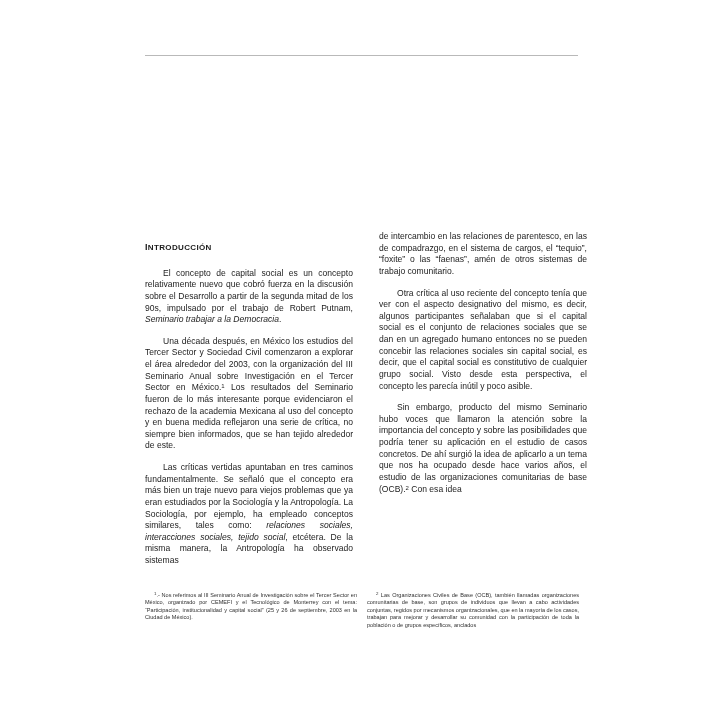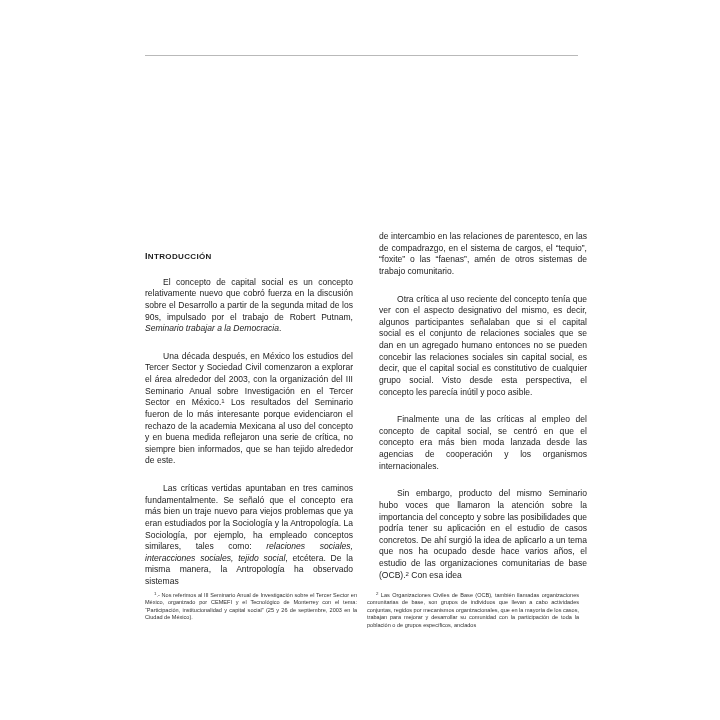--- a/index.html
+++ b/index.html
@@ -48,39 +48,39 @@
     top: 0;
     width: 208px;
   }
   .col-left  { left: 0; }
   .col-right { left: 234px; }
 
   .heading {
     font-size: 11.4px;
     letter-spacing: 0.35px;
     color: #1b1b1b;
-    margin: 17px 0 14px 0;
+    margin: 8px 0 14px 0;
     font-variant: small-caps;
     text-transform: lowercase;
     line-height: 1.1;
   }
   .heading::first-letter {
     font-size: 13.4px;
   }
 
   p.body {
     margin: 0;
     font-size: 8.55px;
     line-height: 11.62px;
     text-align: justify;
     text-justify: inter-word;
     color: #1c1c1c;
     hyphens: manual;
   }
-  p.body + p.body { margin-top: 16px; }
+  p.body + p.body { margin-top: 10px; }
   p.body.indent { text-indent: 18px; }
 
   i, em { font-style: italic; }
 
   .sup {
     font-size: 6px;
     vertical-align: 0.38em;
     line-height: 0;
   }
 
@@ -131,21 +131,20 @@
 
       <p class="body indent"><span>Las críticas vertidas apuntaban en tres caminos fundamentalmente. Se señaló que el concepto era más bien un traje nuevo para viejos problemas que ya eran estudiados por la Sociología y la Antropología. La Sociología, por ejemplo, ha empleado conceptos similares, tales como: </span><i>relaciones sociales, interacciones sociales, tejido social</i><span>, etcétera. De la misma manera, la Antropología ha observado sistemas</span></p>
     </div>
 
     <div class="col col-right">
 
       <p class="body"><span>de intercambio en las relaciones de parentesco, en las de compadrazgo, en el sistema de cargos, el “tequio”, “foxite” o las “faenas”, amén de otros sistemas de trabajo comunitario.</span></p>
 
       <p class="body indent"><span>Otra crítica al uso reciente del concepto tenía que ver con el aspecto designativo del mismo, es decir, algunos participantes señalaban que si el capital social es el conjunto de relaciones sociales que se dan en un agregado humano entonces no se pueden concebir las relaciones sociales sin capital social, es decir, que el capital social es constitutivo de cualquier grupo social. Visto desde esta perspectiva, el concepto les parecía inútil y poco asible.</span></p>
 
-      <p class="body indent"><span>Finalmente una de las críticas al empleo del concepto de capital social, se centró en que el concepto era más bien moda lanzada desde las agencias de cooperación y los organismos internacionales.</span></p>
 
       <p class="body indent"><span>Sin embargo, producto del mismo Seminario hubo voces que llamaron la atención sobre la importancia del concepto y sobre las posibilidades que podría tener su aplicación en el estudio de casos concretos. De ahí surgió la idea de aplicarlo a un tema que nos ha ocupado desde hace varios años, el estudio de las organizaciones comunitarias de base (OCB).</span><span class="sup">2</span><span> Con esa idea</span></p>
     </div>
   </div>
 
   <div class="footnotes">
 
     <p class="fn fn-left"><span class="fn-indent"></span><span class="sup">1</span><span>.- Nos referimos al III Seminario Anual de Investigación sobre el Tercer Sector en México, organizado por CEMEFI y el Tecnológico de Monterrey con el tema: “Participación, institucionalidad y capital social” (25 y 26 de septiembre, 2003 en la Ciudad de México).</span></p>
 
     <p class="fn fn-right"><span class="fn-indent"></span><span class="sup">2</span><span> Las Organizaciones Civiles de Base (OCB), también llamadas organizaciones comunitarias de base, son grupos de individuos que llevan a cabo actividades conjuntas, regidos por mecanismos organizacionales, que en la mayoría de los casos, trabajan para mejorar y desarrollar su comunidad con la participación de toda la población o de grupos específicos, anclados</span></p>

